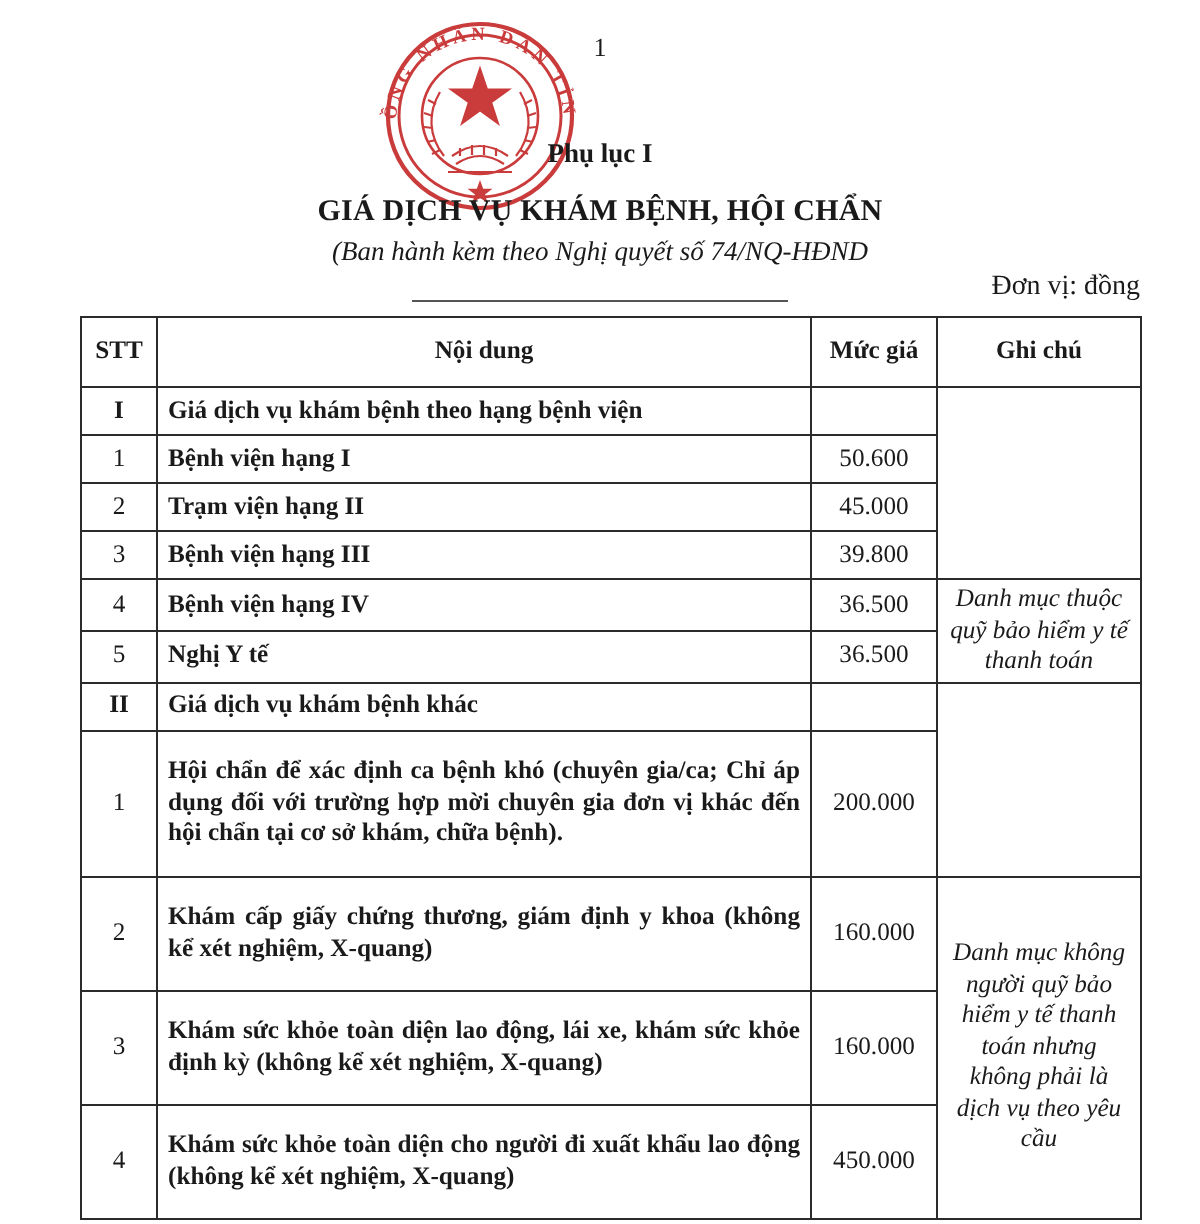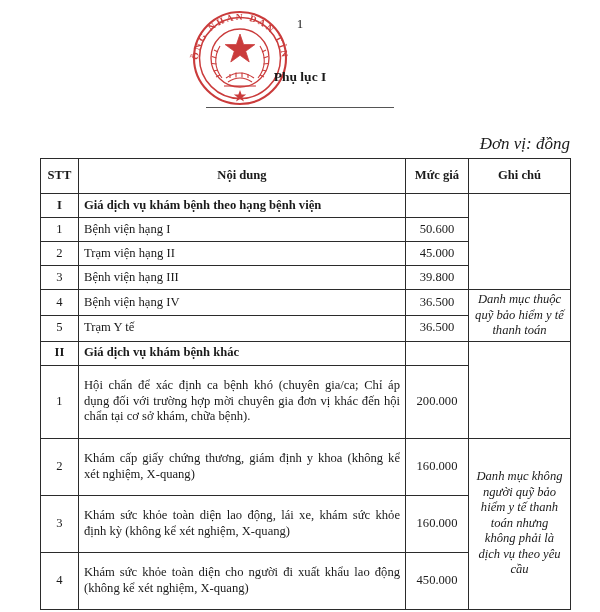--- a/index.html
+++ b/index.html
@@ -77,22 +77,21 @@
     vertical-align: middle;
   }
 
   
   .unit-note {
     position: absolute;
     top: 136px;
     left: 0;
     width: 570px;
     text-align: right;
-    font-size: 17px;
-    font-style: italic;
+    font-size: 14px;
     line-height: 16px;
   }
 
   
   .table-wrap {
     position: absolute;
     top: 158px;
     left: 40px;
     width: 530px;
   }
@@ -123,20 +122,21 @@
   }
 
   td.stt {
     text-align: center;
   }
   td.noi {
     text-align: justify;
     text-align-last: left;
     padding-left: 7px;
     padding-right: 6px;
+    font-weight: bold;
   }
   td.muc {
     text-align: center;
     white-space: nowrap;
   }
   td.ghi {
     text-align: center;
     padding: 4px 6px;
     line-height: 15.5px;
     font-style: italic;
@@ -195,20 +195,22 @@
     <path d="M 40 80 h 32"></path>
     <path d="M 46 68 v 4 M 52 66.5 v 5 M 58 66.5 v 5 M 64 68 v 4"></path>
   </g>
   <g fill="#c62b2b">
     <polygon points="56,84 57.6,88.4 62.2,88.4 58.5,91.2 59.9,95.6 56,92.9 52.1,95.6 53.5,91.2 49.8,88.4 54.4,88.4"></polygon>
   </g>
 </svg>
 
 <div class="header">
   <p class="appendix-label">Phụ lục I</p>
+  <p class="doc-title">GIÁ DỊCH VỤ KHÁM BỆNH, HỘI CHẨN</p>
+  <p class="subtitle">(Ban hành kèm theo Nghị quyết số 74/NQ-HĐND</p>
   <div class="rule-wrap">
     <span class="rule"></span>
   </div>
 </div>
 
 <div class="unit-note">Đơn vị: đồng</div>
 
 <div class="table-wrap">
   <table class="price-table">
     <colgroup>
@@ -249,21 +251,21 @@
         <td class="muc">39.800</td>
       </tr>
       <tr class="simple-row">
         <td class="stt">4</td>
         <td class="noi">Bệnh viện hạng IV</td>
         <td class="muc">36.500</td>
         <td class="ghi" rowspan="2">Danh mục thuộc quỹ bảo hiểm y tế thanh toán</td>
       </tr>
       <tr class="simple-row">
         <td class="stt">5</td>
-        <td class="noi">Trạm Y tế</td>
+        <td class="noi">Nghị Y tế</td>
         <td class="muc">36.500</td>
       </tr>
 
       <tr class="section-row simple-row">
         <td class="stt">II</td>
         <td class="noi">Giá dịch vụ khám bệnh khác</td>
         <td class="muc"></td>
         <td class="ghi" rowspan="2"></td>
       </tr>
       <tr class="tall-row row-h1">

